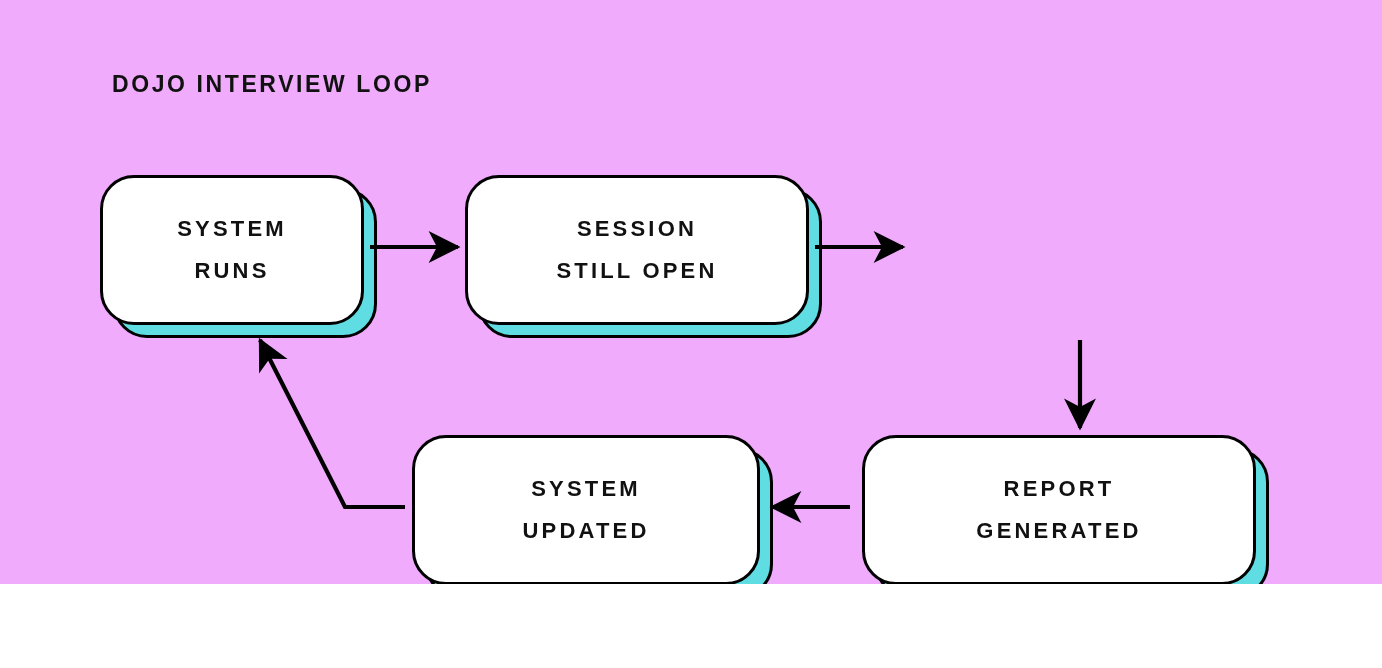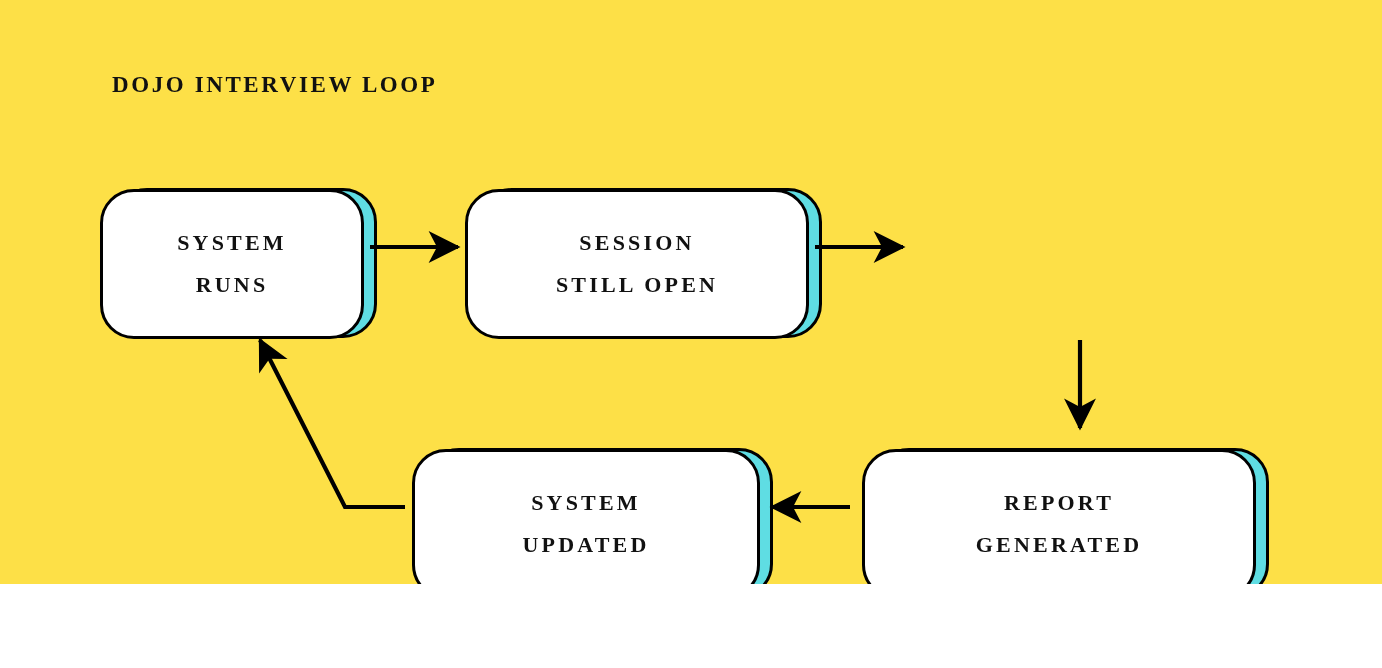--- a/index.html
+++ b/index.html
@@ -9,23 +9,22 @@
   }
   body {
     font-family: "Liberation Sans", sans-serif;
     -webkit-font-smoothing: antialiased;
   }
 
   #canvas {
     position: relative;
     width: 1382px;
     height: 584px;
-    background: #fde047;
+    background: #f0abfc;
     overflow: hidden;
-    font-family: Liberation Serif, serif;
   }
 
   
   .diagram-title {
     position: absolute;
     left: 112px;
     top: 73px;
     font-size: 23px;
     font-weight: 700;
     letter-spacing: 2.6px;
@@ -49,21 +48,21 @@
     width: 100%;
     height: 100%;
     background: #5FDDE3;
     border: 3px solid #000000;
     border-radius: 34px;
     z-index: 1;
   }
   .node .face {
     position: absolute;
     left: 0;
-    top: 14px;
+    top: 0;
     width: 100%;
     height: 100%;
     background: #ffffff;
     border: 3px solid #000000;
     border-radius: 34px;
     z-index: 2;
     display: flex;
     align-items: center;
     justify-content: center;
   }

